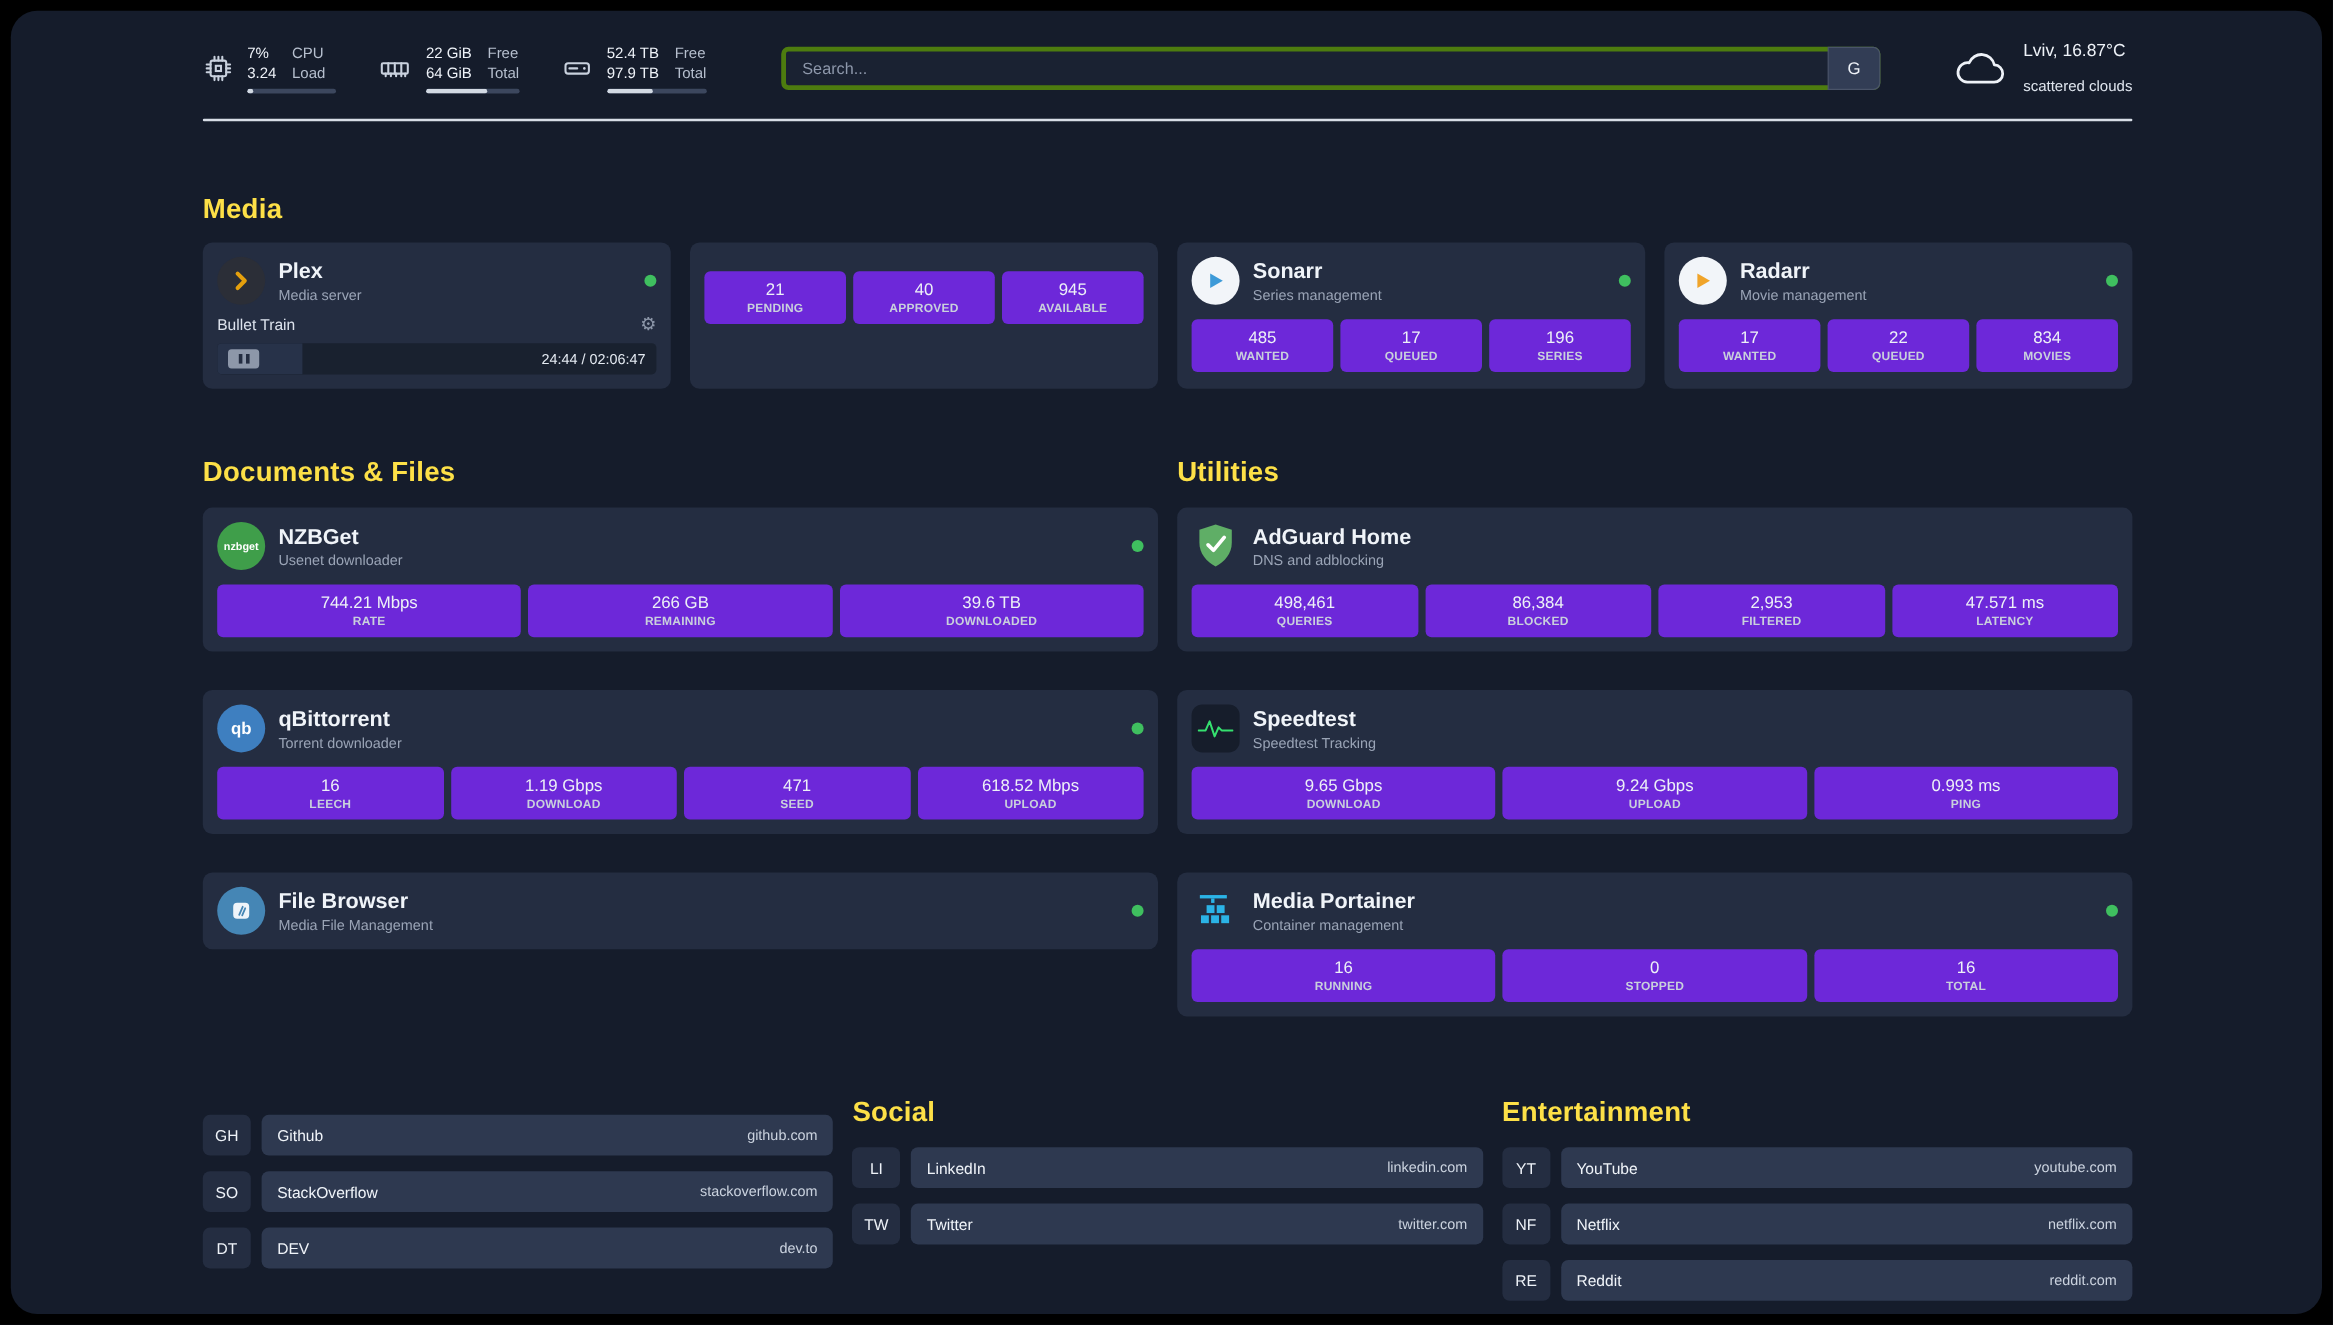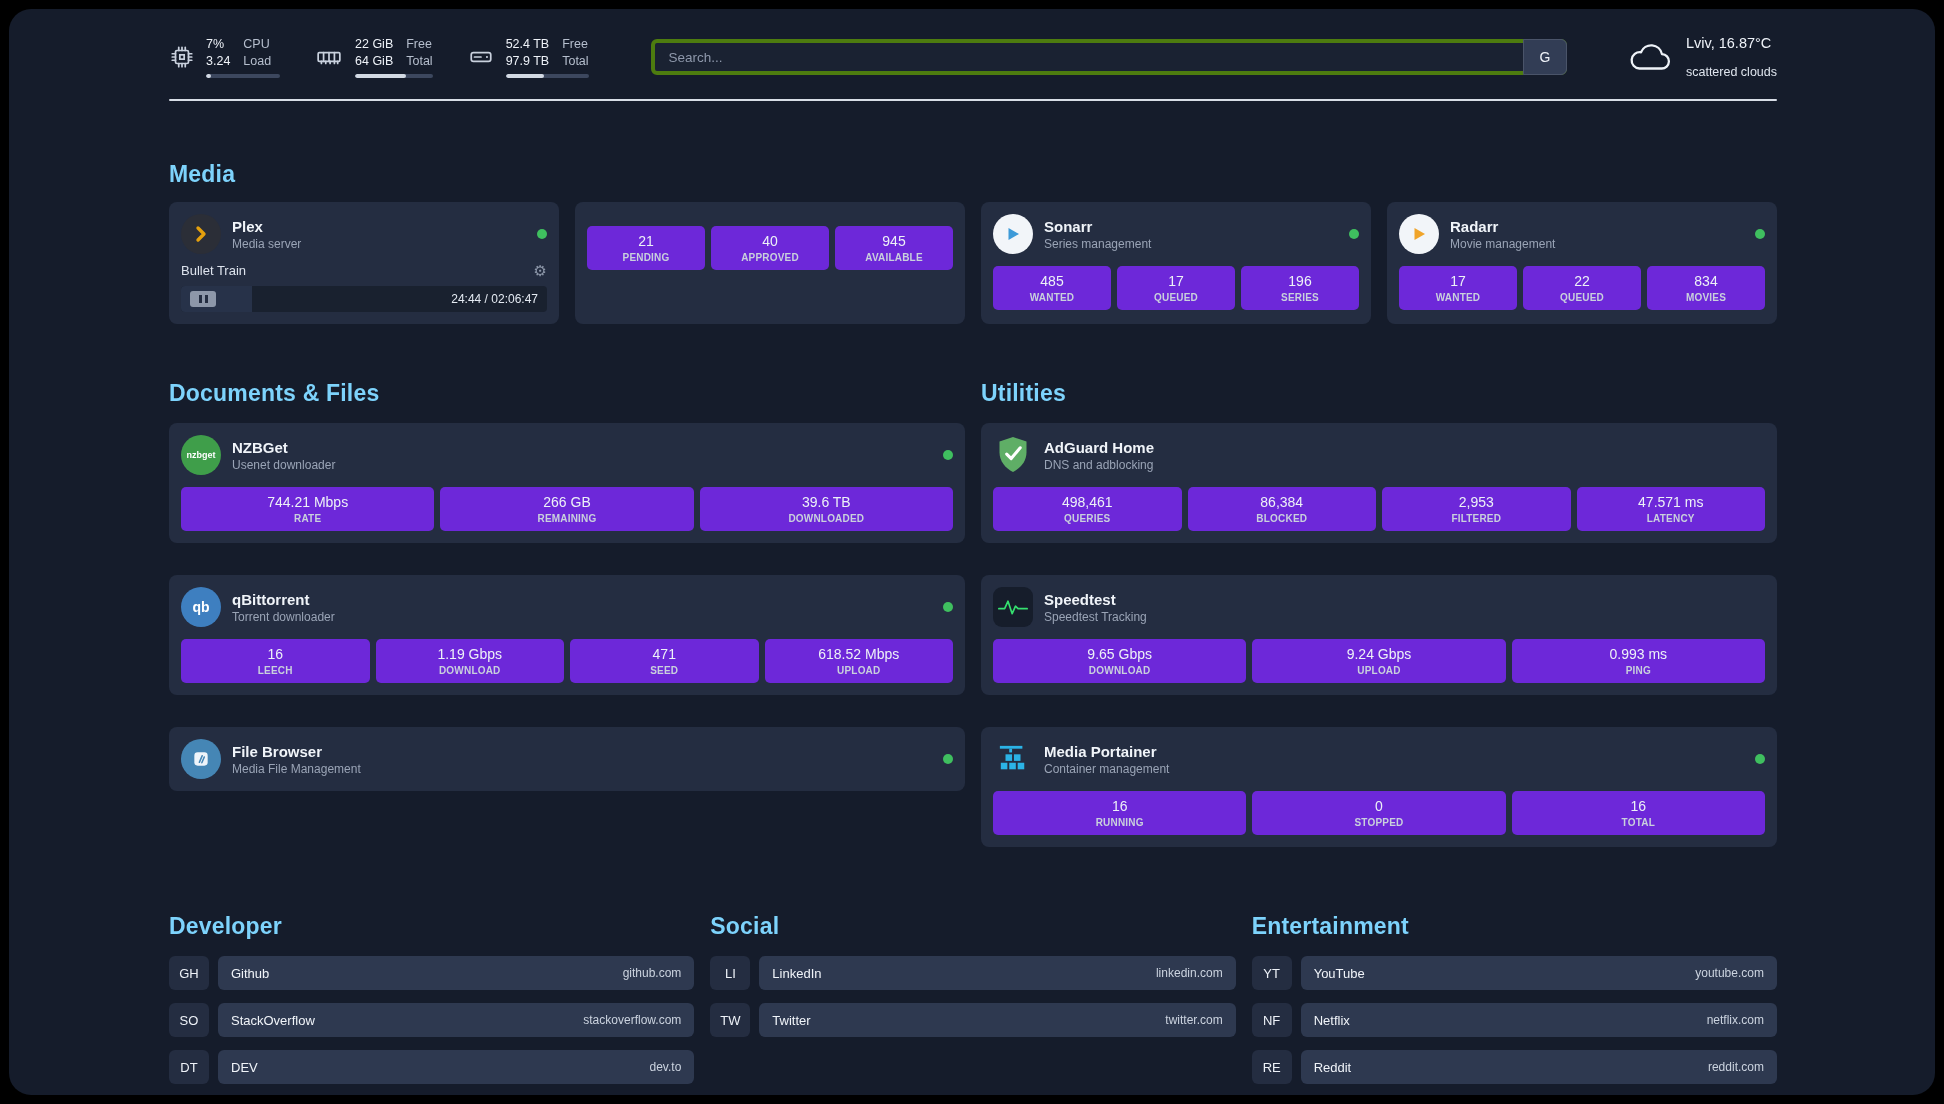--- a/index.html
+++ b/index.html
@@ -27,31 +27,31 @@
   .search-input::placeholder{color:#8e98ab}
   .engine-btn{position:absolute;right:0;top:0;height:36px;width:44px;background:#323d55;border:1px solid #4a5469;
     border-radius:0 6px 6px 0;color:#eef2f8;font-size:14px;cursor:pointer;display:flex;align-items:center;justify-content:center}
   .weather{display:flex;align-items:center;gap:13px;white-space:nowrap}
   .weather-text{display:flex;flex-direction:column;gap:14px}
   .weather-loc{font-size:14.5px;color:#eef2f8}
   .weather-cond{font-size:12.5px;color:#dfe5ee}
   .divider{margin-top:20px;height:2px;background:#d7dde6;border-radius:1px}
 
   
-  .section-title{font-size:23px;font-weight:600;color:#7dd3fc;letter-spacing:.2px}
+  .section-title{font-size:23px;font-weight:600;color:#fde047;letter-spacing:.2px}
   .media-section{margin-top:60px}
   .media-grid{margin-top:14px;display:grid;grid-template-columns:repeat(4,1fr);gap:16px}
   .cols{display:grid;grid-template-columns:1fr 1fr;gap:16px;margin-top:56px}
   .col-cards{display:flex;flex-direction:column;gap:32px;margin-top:16px}
 
   
   .card{background:#242d41;border-radius:8px;padding:12px;cursor:pointer}
   .card-header{display:flex;align-items:center;gap:11px}
   .app-titles{display:flex;flex-direction:column;gap:2px}
-  .app-name{font-size:15px;font-weight:600;color:#f0f4f9}
+  .app-name{font-size:18px;font-weight:600;color:#f0f4f9}
   .app-sub{font-size:12px;color:#9aa4b6}
   .status-dot{width:10px;height:10px;border-radius:50%;background:#3fbf5f;margin-left:auto;flex:0 0 auto}
   .app-icon{display:flex;align-items:center;justify-content:center;width:40px;height:40px;border-radius:50%;flex:0 0 auto}
   .ic-plex{background:#2b2e37}
   .ic-overseerr{background:radial-gradient(circle at 32% 30%,#9b7bf2,#5a2ec2)}
   .ovs-ring{display:block;width:20px;height:20px;border-radius:50%;border:5px solid #fff;
     border-top-color:transparent;border-left-color:transparent;transform:rotate(-30deg)}
   .ic-white{background:#f2f5f9}
   .ic-nzbget{background:#3f9e4a;color:#fff;font-size:9px;font-weight:700}
   .ic-qb{background:#3e7fc0;color:#fff;font-size:14px;font-weight:600}
@@ -480,21 +480,20 @@
             </div>
           </div>
         </div>
       </div>
     </div>
   </div>
 
   <div class="bookmarks">
 
     <div class="bm-col">
-      <h2 class="section-title">Developer</h2>
       <div class="bm-rows">
         <div class="bm-row">
           <span class="bm-abbr">GH</span>
           <span class="bm-pill">
             <span class="bm-name">Github</span>
             <span class="bm-domain">github.com</span>
           </span>
         </div>
         <div class="bm-row">
           <span class="bm-abbr">SO</span>

